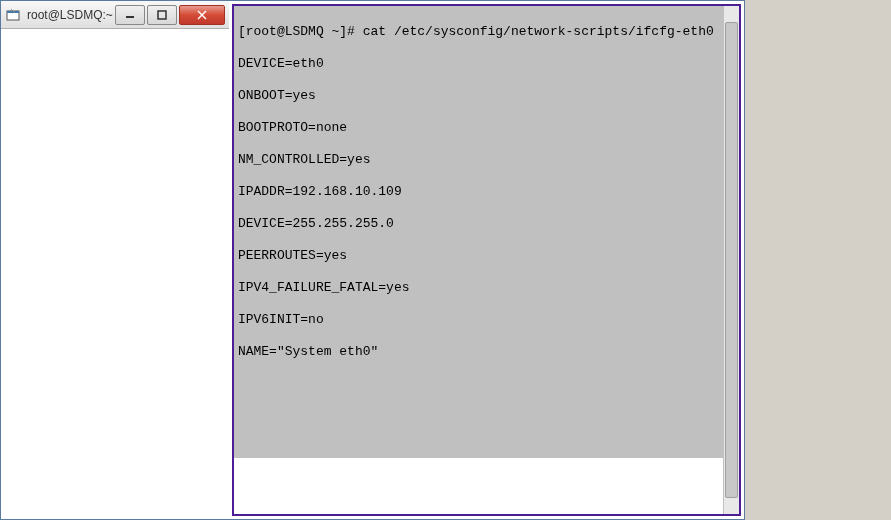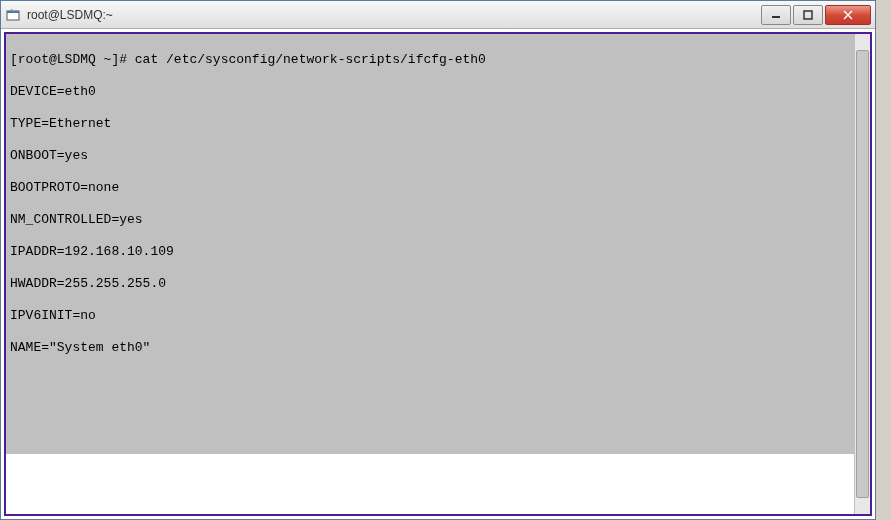--- a/index.html
+++ b/index.html
@@ -5,26 +5,25 @@
     * { margin: 0; padding: 0; box-sizing: border-box; }
     body {
       width: 891px;
       height: 520px;
       font-family: "Consolas", "Courier New", monospace;
       font-size: 13px;
       background: #d4d0c8;
       overflow: hidden;
     }
     .window {
-      width: 876px;
+      width: 745px;
       height: 520px;
       border: 1px solid #5a7aa0;
       background: #fff;
       display: flex;
-      flex-direction: column;
     }
     .titlebar {
       height: 28px;
       background: linear-gradient(to bottom, #f8f8f8, #dfdfdf);
       display: flex;
       align-items: center;
       padding: 0 4px;
       border-bottom: 1px solid #b0b0b0;
     }
     .title-icon {
@@ -147,26 +146,27 @@
           </svg>
       </div>
     </div>
   </div>
 
   <div class="terminal">
     <div class="term-content">
       <div class="selected-block">
 <div class="line">[root@LSDMQ ~]# cat /etc/sysconfig/network-scripts/ifcfg-eth0</div>
 <div class="line">DEVICE=eth0</div>
-<div class="line">TYPE=Ethernet</div>
 <div class="line">ONBOOT=yes</div>
 <div class="line">BOOTPROTO=none</div>
 <div class="line">NM_CONTROLLED=yes</div>
 <div class="line">IPADDR=192.168.10.109</div>
-<div class="line">HWADDR=255.255.255.0</div>
+<div class="line">DEVICE=255.255.255.0</div>
+<div class="line">PEERROUTES=yes</div>
+<div class="line">IPV4_FAILURE_FATAL=yes</div>
 <div class="line">IPV6INIT=no</div>
 <div class="line">NAME="System eth0"</div>
 
 
 
 
       </div>
 
     </div>
     <div class="scrollbar-v">

